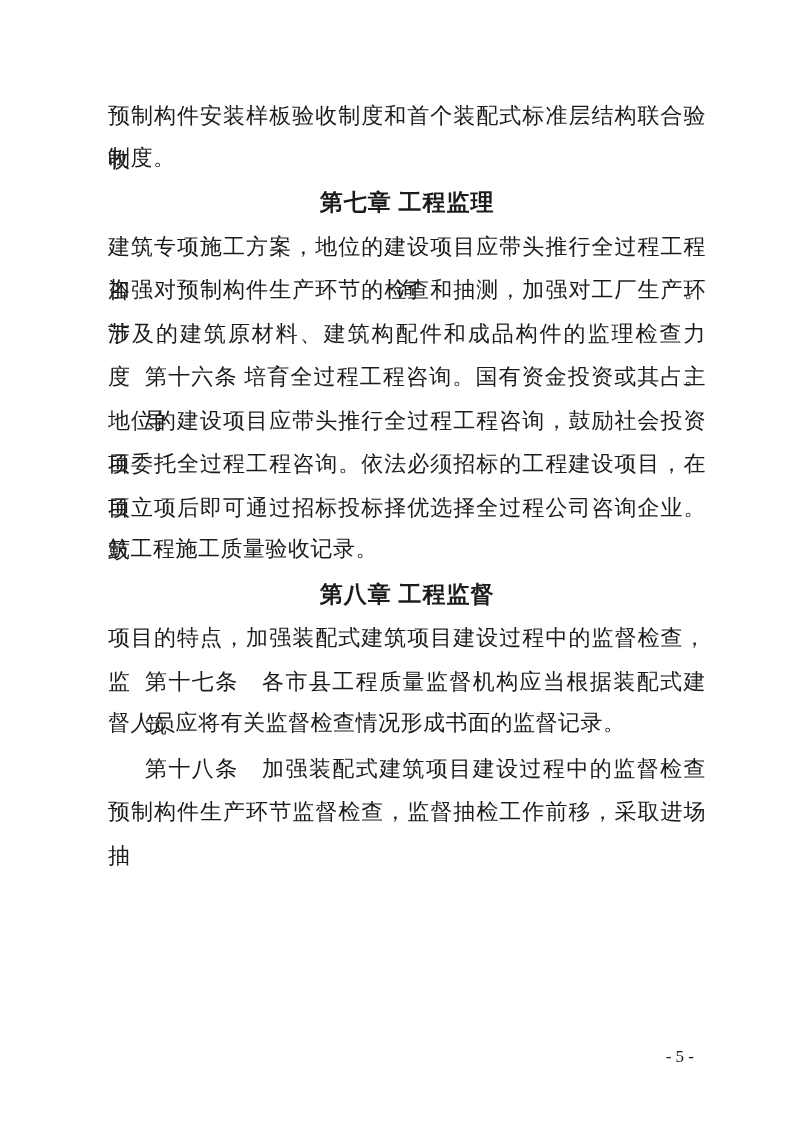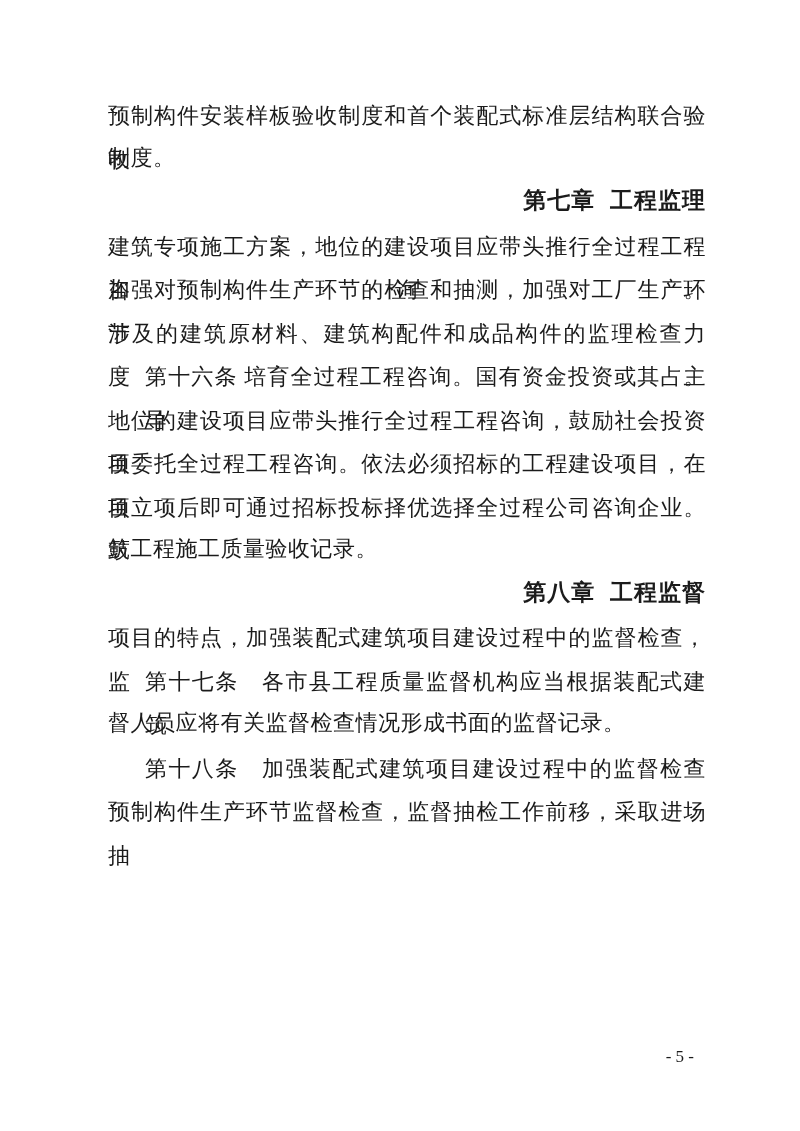--- a/index.html
+++ b/index.html
@@ -39,23 +39,22 @@
   
   .ind { padding-left: 37px; }
   
   .last { text-align: left; font-family: Liberation Mono, monospace; }
   
   .hd {
     height: 43.5px;
     line-height: 43.5px;
     font-size: 23px;
     font-weight: 700;
-    text-align: right;
+    text-align: center;
     letter-spacing: 1px;
-    font-family: Liberation Mono, monospace;
   }
   .pageno {
     position: absolute;
     top: 1046px;
     right: 106px;
     font-size: 17px;
     line-height: 22px;
     color: #1b1b1b;
   }
 </style>

